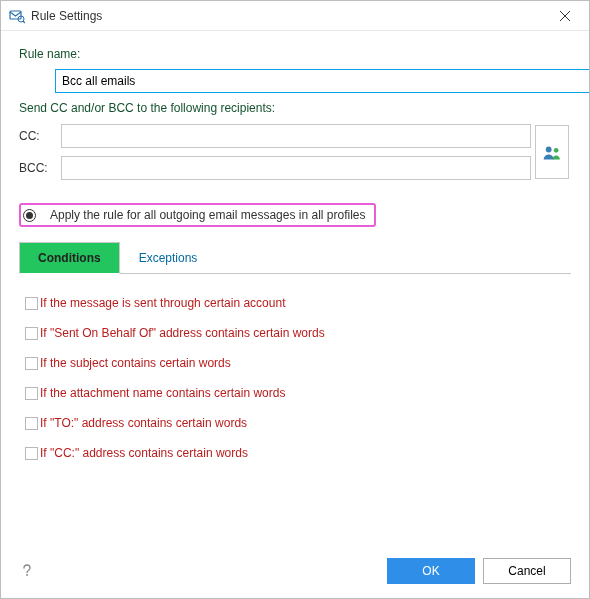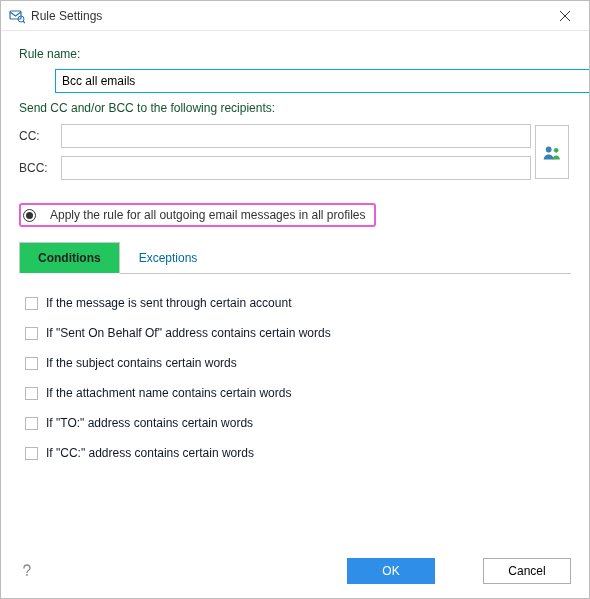--- a/index.html
+++ b/index.html
@@ -144,23 +144,23 @@
     color: #222;
   }
   .conditions-list {
     display: flex;
     flex-direction: column;
     padding-top: 6px;
   }
   .cond-row {
     display: flex;
     align-items: center;
-    gap: 8px;
+    gap: 2px;
     padding: 8px 6px;
-    color: #0f172a;
+    color: #b91c1c;
   }
   .chk {
     width: 13px; height: 13px;
     border: 1px solid #b8b8b8;
     background: #fff;
     flex-shrink: 0;
   }
   .footer {
     display: flex;
     align-items: center;
@@ -177,21 +177,20 @@
     min-width: 88px;
     height: 26px;
     border: 1px solid #adadad;
     background: #fff;
     cursor: pointer;
     font-family: inherit;
     font-size: 12px;
     display: inline-flex;
     align-items: center;
     justify-content: center;
-    margin-left: 40px;
   }
   .btn.primary {
     background: #2f8fe8;
     border-color: #2f8fe8;
     color: #fff;
   }
 </style>
 </head>
 <body>
 

